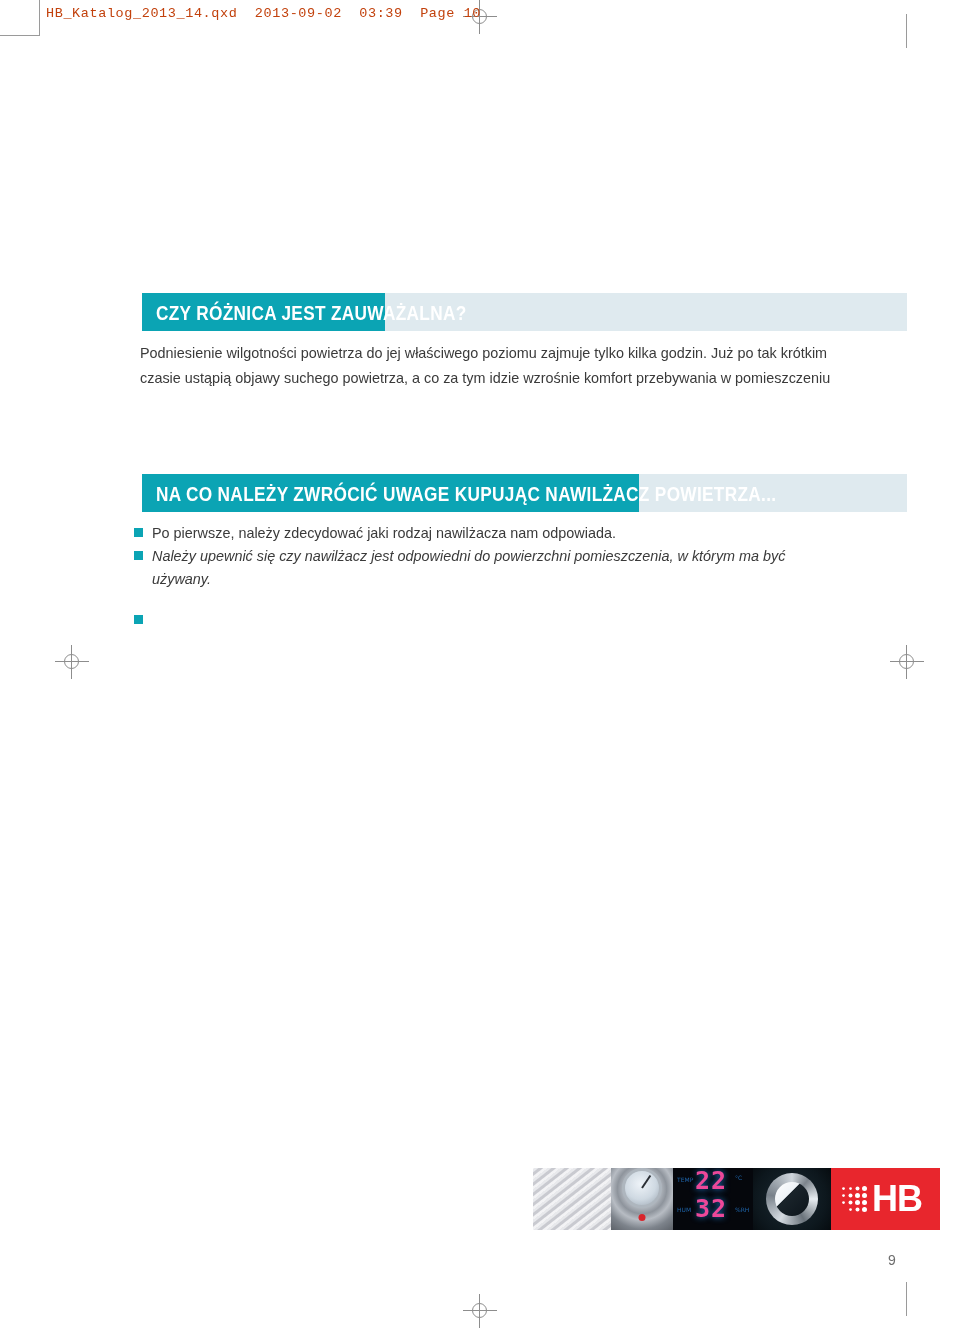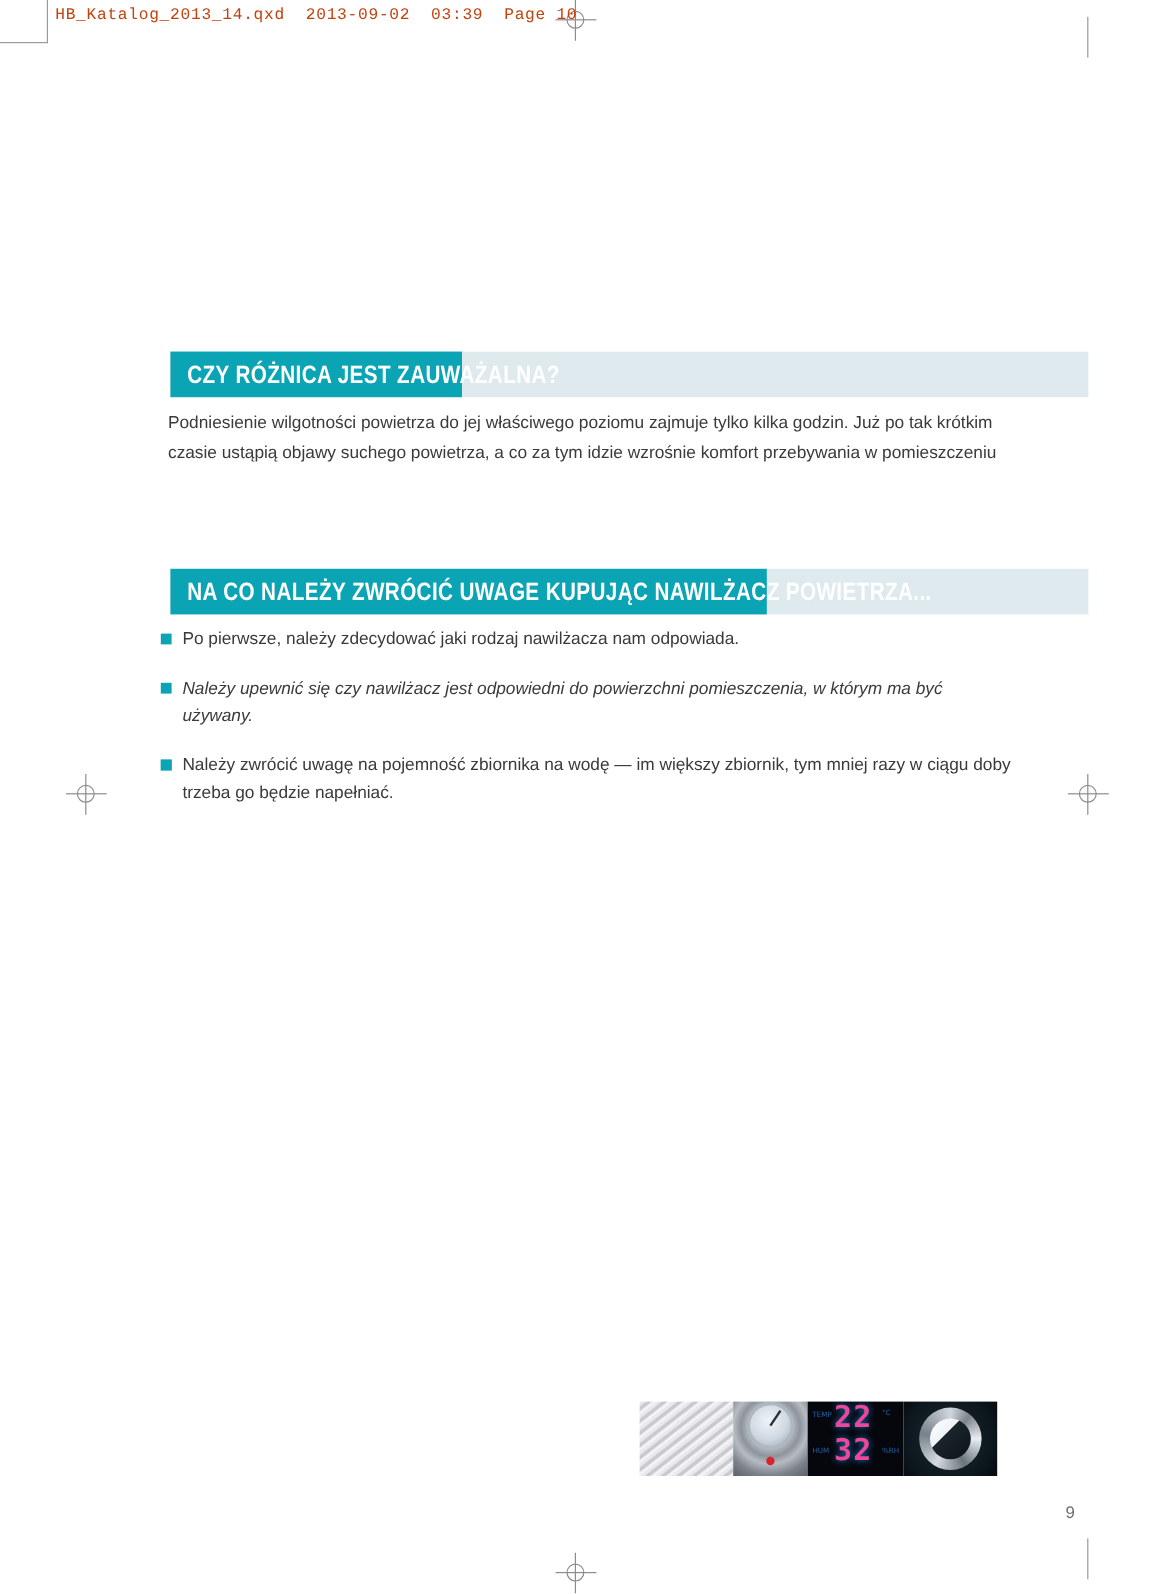--- a/index.html
+++ b/index.html
@@ -321,34 +321,33 @@
   </div>
 
   <div class="para" style="top:341px;">Podniesienie wilgotności powietrza do jej właściwego poziomu zajmuje tylko kilka godzin. Już po tak krótkim czasie ustąpią objawy suchego powietrza, a co za tym idzie wzrośnie komfort przebywania w pomieszczeniu</div>
 
   <div class="band" style="top:474px;">
     <div class="band-fill" style="width:497px;"></div>
     <div class="band-title">NA CO NALEŻY ZWRÓCIĆ UWAGE KUPUJĄC NAWILŻACZ POWIETRZA...</div>
   </div>
 
   <div class="bullets" style="top:522px;">
-    <div class="bullet-row" style="margin-bottom:18px;">
+    <div class="bullet-row" style="">
       <span class="sq"></span>
       <span>Po pierwsze, należy zdecydować jaki rodzaj nawilżacza nam odpowiada.</span>
     </div>
     <div class="bullet-row" style="margin-bottom:18px;font-style:italic;">
       <span class="sq"></span>
       <span>Należy upewnić się czy nawilżacz jest odpowiedni do powierzchni pomieszczenia, w którym ma być używany.</span>
     </div>
     <div class="bullet-row" style="margin-bottom:18px;">
       <span class="sq"></span>
     </div>
     <div class="bullet-row" style="margin-bottom:18px;">
       <span class="sq"></span>
-      <span>Należy zwrócić uwagę na pojemność zbiornika na wodę — im większy zbiornik, tym mniej razy w ciągu doby trzeba go będzie napełniać.</span>
     </div>
   </div>
 
 </div>
 
 <div class="footer-strip">
 
   <div class="fs-panel fs-metal"></div>
 
   <div class="fs-panel fs-dial">
@@ -364,16 +363,37 @@
     <div class="lcd-lbl" style="left:4px; top:38px;">HUM</div>
     <div class="lcd-num lcd-b">32</div>
     <div class="lcd-lbl" style="left:62px; top:38px;">%RH</div>
   </div>
 
   <div class="fs-panel fs-knob">
     <div class="k-outer"></div>
     <div class="k-inner"></div>
   </div>
 
+  <div class="fs-panel fs-logo">
+    <span class="dots">
+      <i class="sm"></i>
+        <i class="sm"></i>
+        <i class="md"></i>
+        <i></i>
+      <i class="sm"></i>
+        <i class="md"></i>
+        <i></i>
+        <i></i>
+      <i class="sm"></i>
+        <i class="md"></i>
+        <i></i>
+        <i></i>
+      <i class="off"></i>
+        <i class="sm"></i>
+        <i class="md"></i>
+        <i></i>
+    </span>
+    <span class="hb">HB</span>
+  </div>
 
 </div>
 
 <div class="page-no">9</div>
 
 </body></html>

